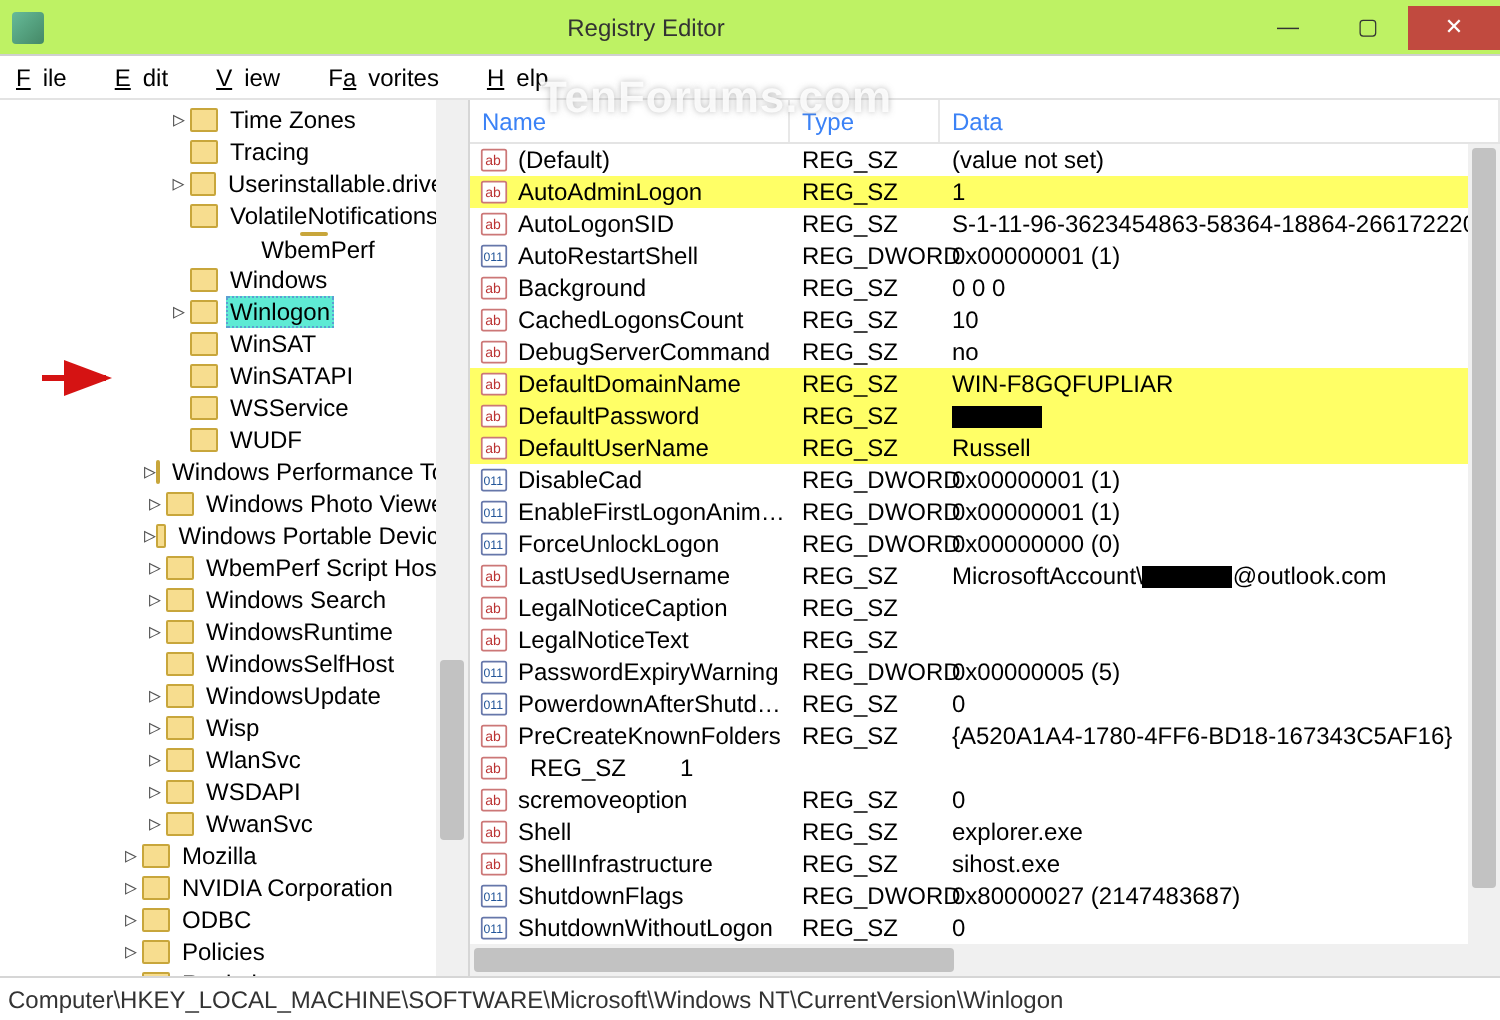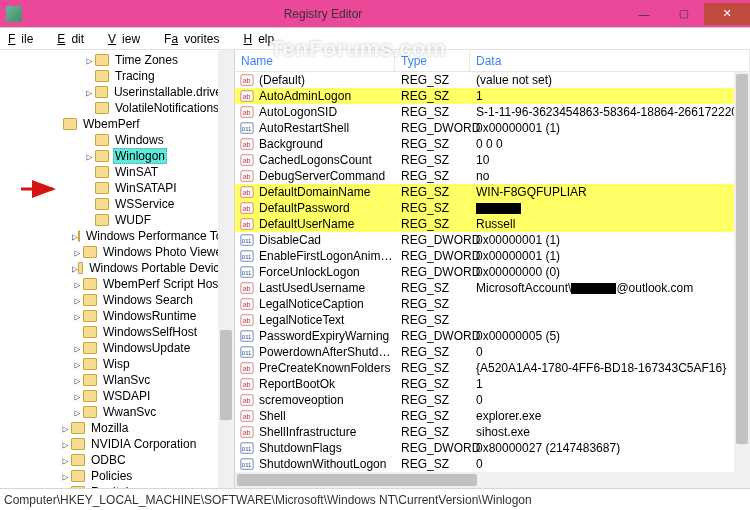--- a/index.html
+++ b/index.html
@@ -1,18 +1,18 @@
 <!DOCTYPE html>
 <html><head>
 <meta charset="utf-8">
 <style>
 * { box-sizing: border-box; margin: 0; padding: 0; font-family: "Segoe UI", Tahoma, sans-serif; }
 body { width: 750px; height: 510px; background: #fff; overflow: hidden; position: relative; }
 
-.titlebar { height: 28px; background: #ec4899; border-bottom: 1px solid #d0d0d0; display: flex; align-items: center; }
+.titlebar { height: 28px; background: #bef264; border-bottom: 1px solid #d0d0d0; display: flex; align-items: center; }
 .titlebar .app-icon { width: 16px; height: 16px; margin-left: 6px; background: linear-gradient(135deg,#6b9,#486); border-radius:2px; }
 .titlebar .title { flex:1; text-align:center; font-size:12px; color:#333; }
 .winbtns { display:flex; }
 .winbtn { width:40px; height:22px; display:flex; align-items:center; justify-content:center; font-size:11px; color:#333; cursor:default; }
 .winbtn.close { background:#c14a3f; color:#fff; width:46px; height:22px; }
 
 .menubar { height:22px; display:flex; align-items:center; padding:0 2px; border-bottom:1px solid #e3e3e3; font-size:12px; gap:6px; }
 .menubar span { padding:2px 6px; }
 .menubar span u { text-decoration: underline; }
 
@@ -95,21 +95,21 @@
         <div class="tree-item" style="padding-left: 84px;">
           <span class="exp">▷</span>
           <span class="folder"></span>
           <span class="label">Userinstallable.drivers</span>
         </div>
         <div class="tree-item" style="padding-left: 84px;">
           <span class="exp"></span>
           <span class="folder"></span>
           <span class="label">VolatileNotifications</span>
         </div>
-        <div class="tree-item" style="padding-left: 52px;">
+        <div class="tree-item" style="padding-left: 84px; flex-direction: column;">
           <span class="exp"></span>
           <span class="folder"></span>
           <span class="label">WbemPerf</span>
         </div>
         <div class="tree-item" style="padding-left: 84px;">
           <span class="exp"></span>
           <span class="folder"></span>
           <span class="label">Windows</span>
         </div>
         <div class="tree-item selected" style="padding-left: 84px;">
@@ -454,21 +454,20 @@
           <span class="type">REG_SZ</span>
           <span class="data">{A520A1A4-1780-4FF6-BD18-167343C5AF16}</span>
         </div>
         <div class="row">
           <span class="ico">
             <svg viewBox="0 0 16 16">
               <rect x="1" y="2" width="14" height="12" rx="1" fill="#fff" stroke="#c77" stroke-width="1"></rect>
               <text x="3" y="11" font-size="8" fill="#b33" font-family="Tahoma">ab</text>
             </svg>
           </span>
-          <span class="name">ReportBootOk</span>
           <span class="type">REG_SZ</span>
           <span class="data">1</span>
         </div>
         <div class="row">
           <span class="ico">
             <svg viewBox="0 0 16 16">
               <rect x="1" y="2" width="14" height="12" rx="1" fill="#fff" stroke="#c77" stroke-width="1"></rect>
               <text x="3" y="11" font-size="8" fill="#b33" font-family="Tahoma">ab</text>
             </svg>
           </span>

